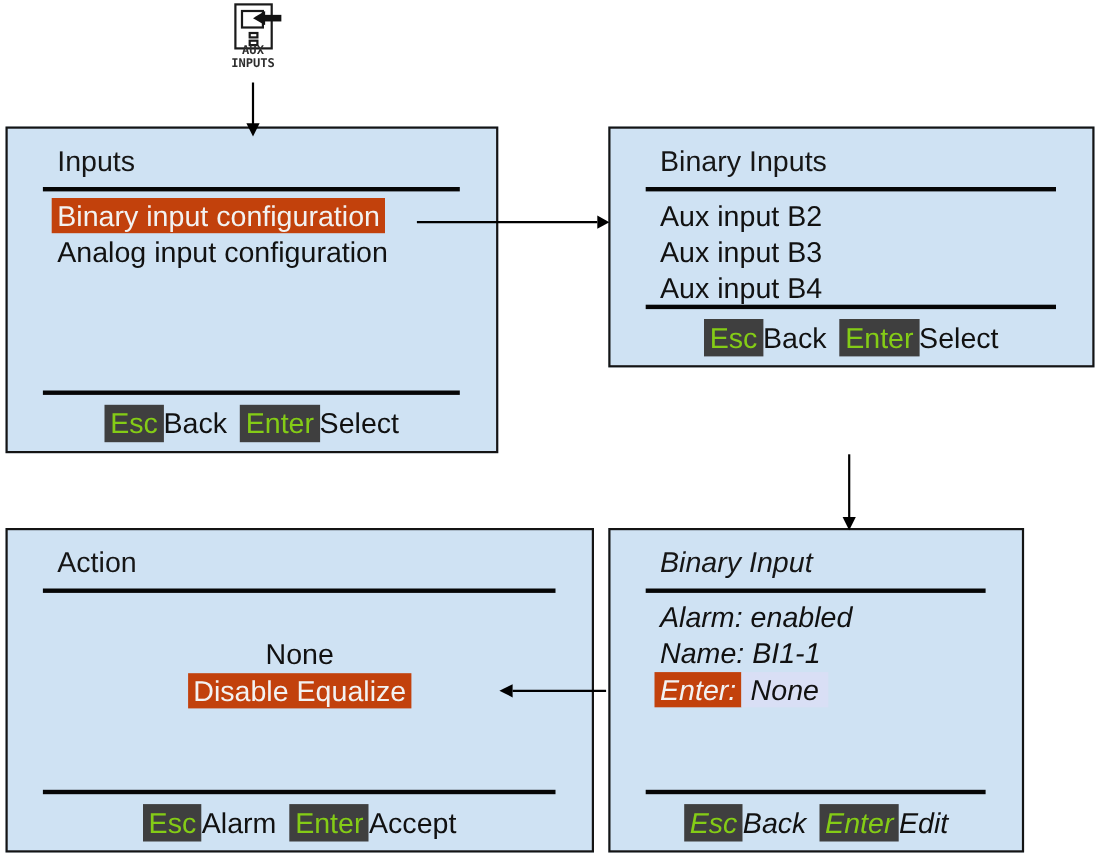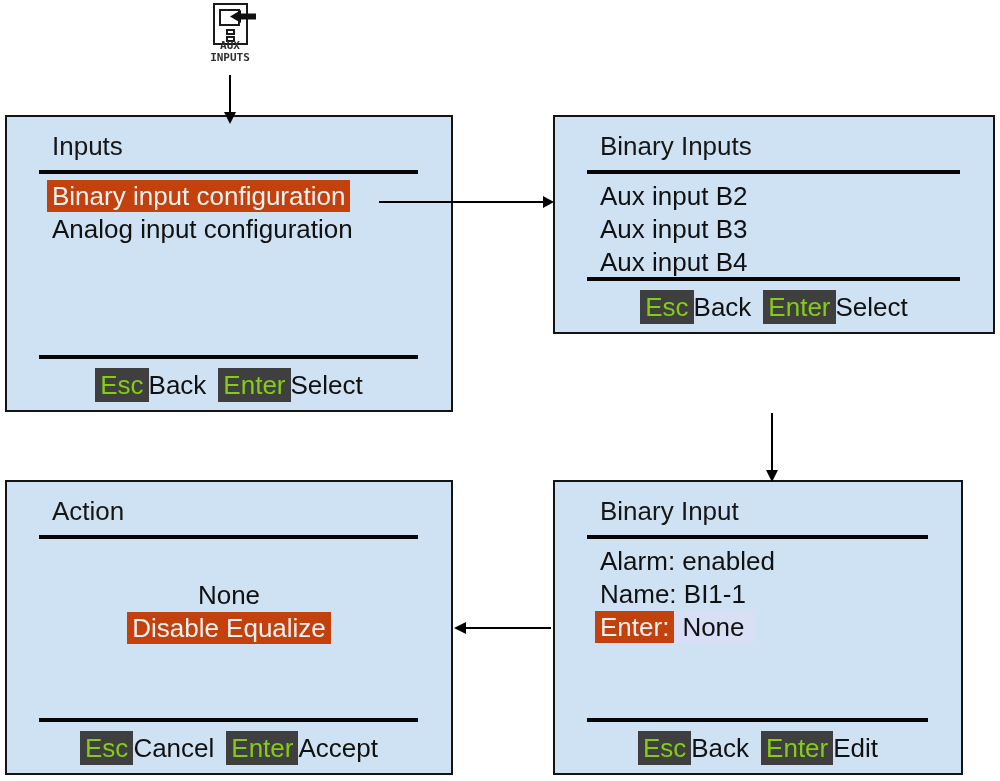--- a/index.html
+++ b/index.html
@@ -83,32 +83,32 @@
     <div class="prule"></div>
     <div class="pitems">
       <div class="item"><span>Aux input B2</span></div>
       <div class="item"><span>Aux input B3</span></div>
       <div class="item"><span>Aux input B4</span></div>
     </div>
     <div class="frule"></div>
     <div class="pfoot"><span class="key">Esc</span><span>Back</span><span class="key grp2">Enter</span><span>Select</span></div>
   </div>
 
-  <div class="panel" style="left:5px;top:480px;width:448px;height:295px;">
+  <div class="panel" style="left:5px;top:480px;width:535px;height:295px;">
     <div class="ptitle">Action</div>
     <div class="prule"></div>
     <div class="pitems center" style="top:97px;">
       <div class="item"><span>None</span></div>
       <div class="item"><span class="hl">Disable Equalize</span></div>
     </div>
     <div class="frule"></div>
-    <div class="pfoot"><span class="key">Esc</span><span>Cancel</span><span class="key grp2">Enter</span><span>Accept</span></div>
+    <div class="pfoot"><span class="key">Esc</span><span>Alarm</span><span class="key grp2">Enter</span><span>Accept</span></div>
   </div>
 
-  <div class="panel" style="left:553px;top:480px;width:410px;height:295px;">
+  <div class="panel" style="left:553px;top:480px;width:378px;height:295px;font-style:italic;">
     <div class="ptitle">Binary Input</div>
     <div class="prule"></div>
     <div class="pitems">
       <div class="item"><span>Alarm: enabled</span></div>
       <div class="item"><span>Name: BI1-1</span></div>
       <div class="item"><span class="hl">Enter:</span><span class="val">None</span></div>
     </div>
     <div class="frule"></div>
     <div class="pfoot"><span class="key">Esc</span><span>Back</span><span class="key grp2">Enter</span><span>Edit</span></div>
   </div>

